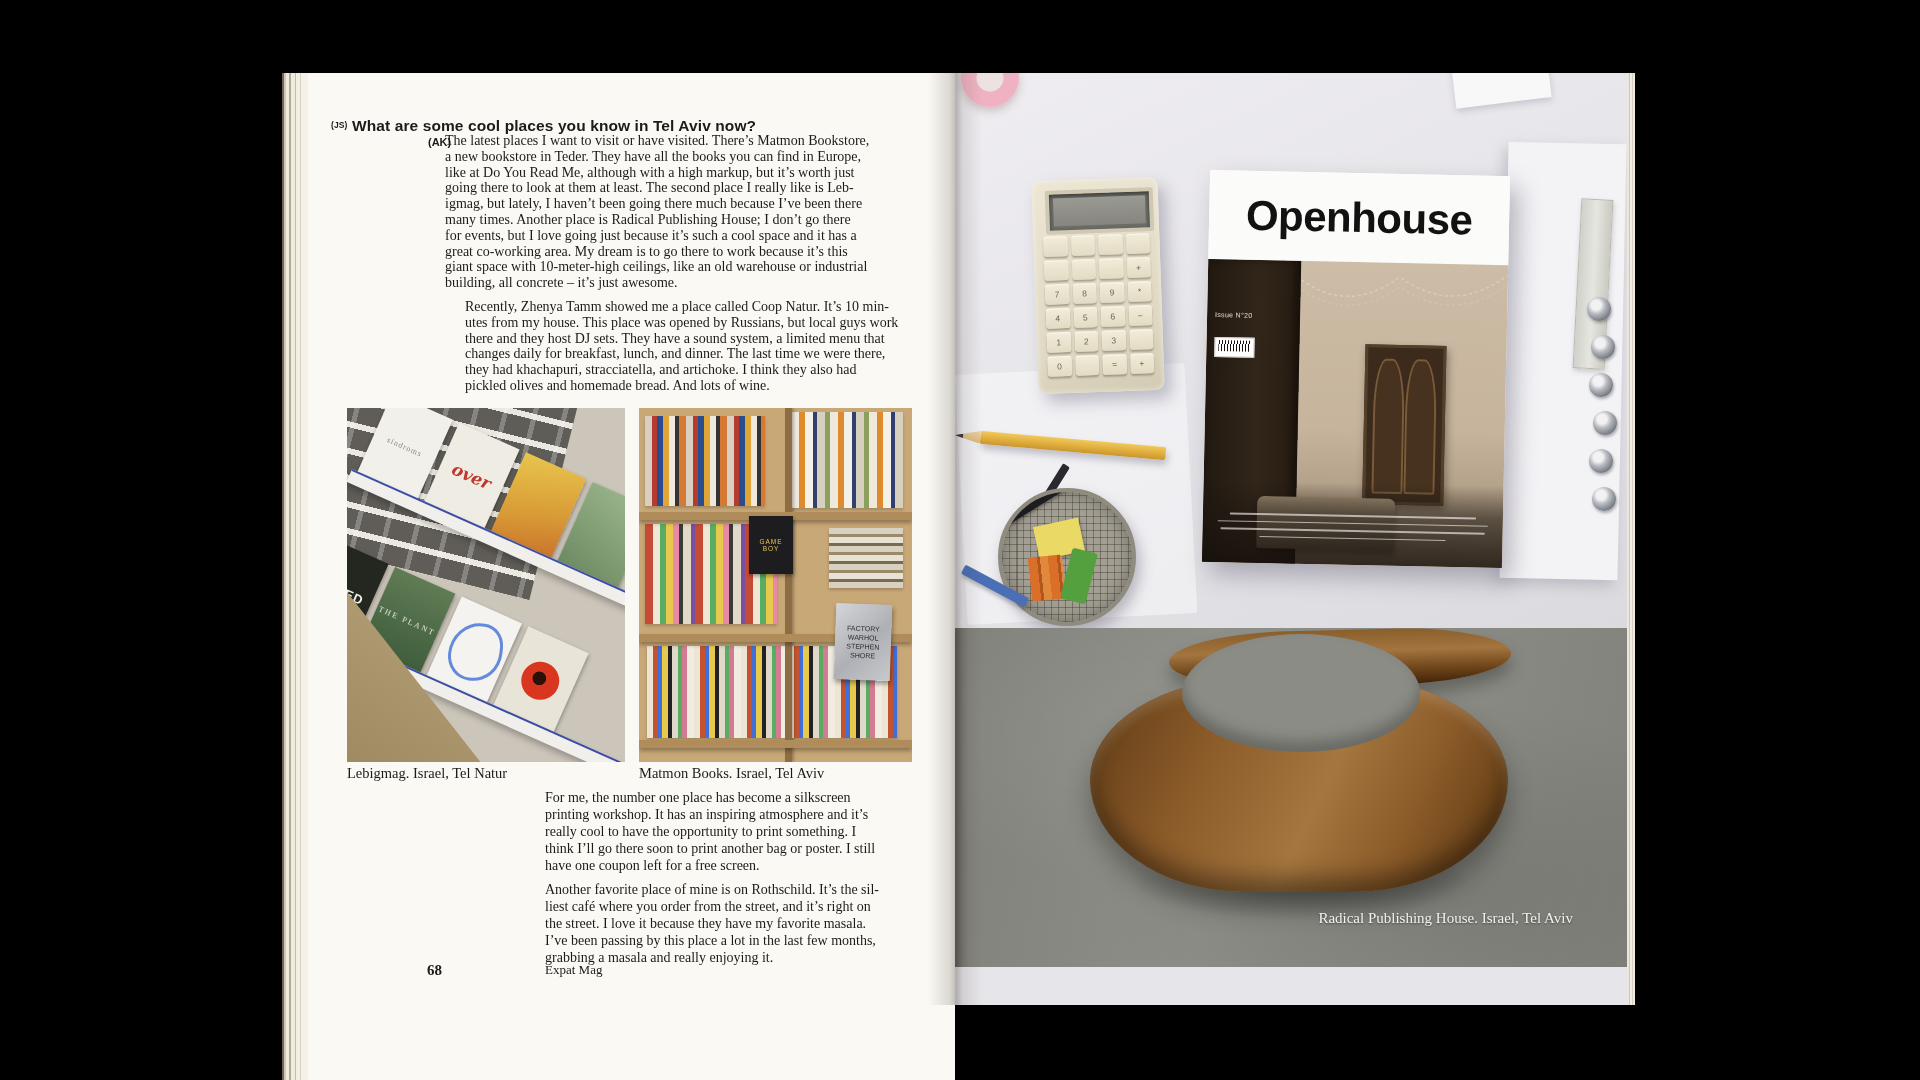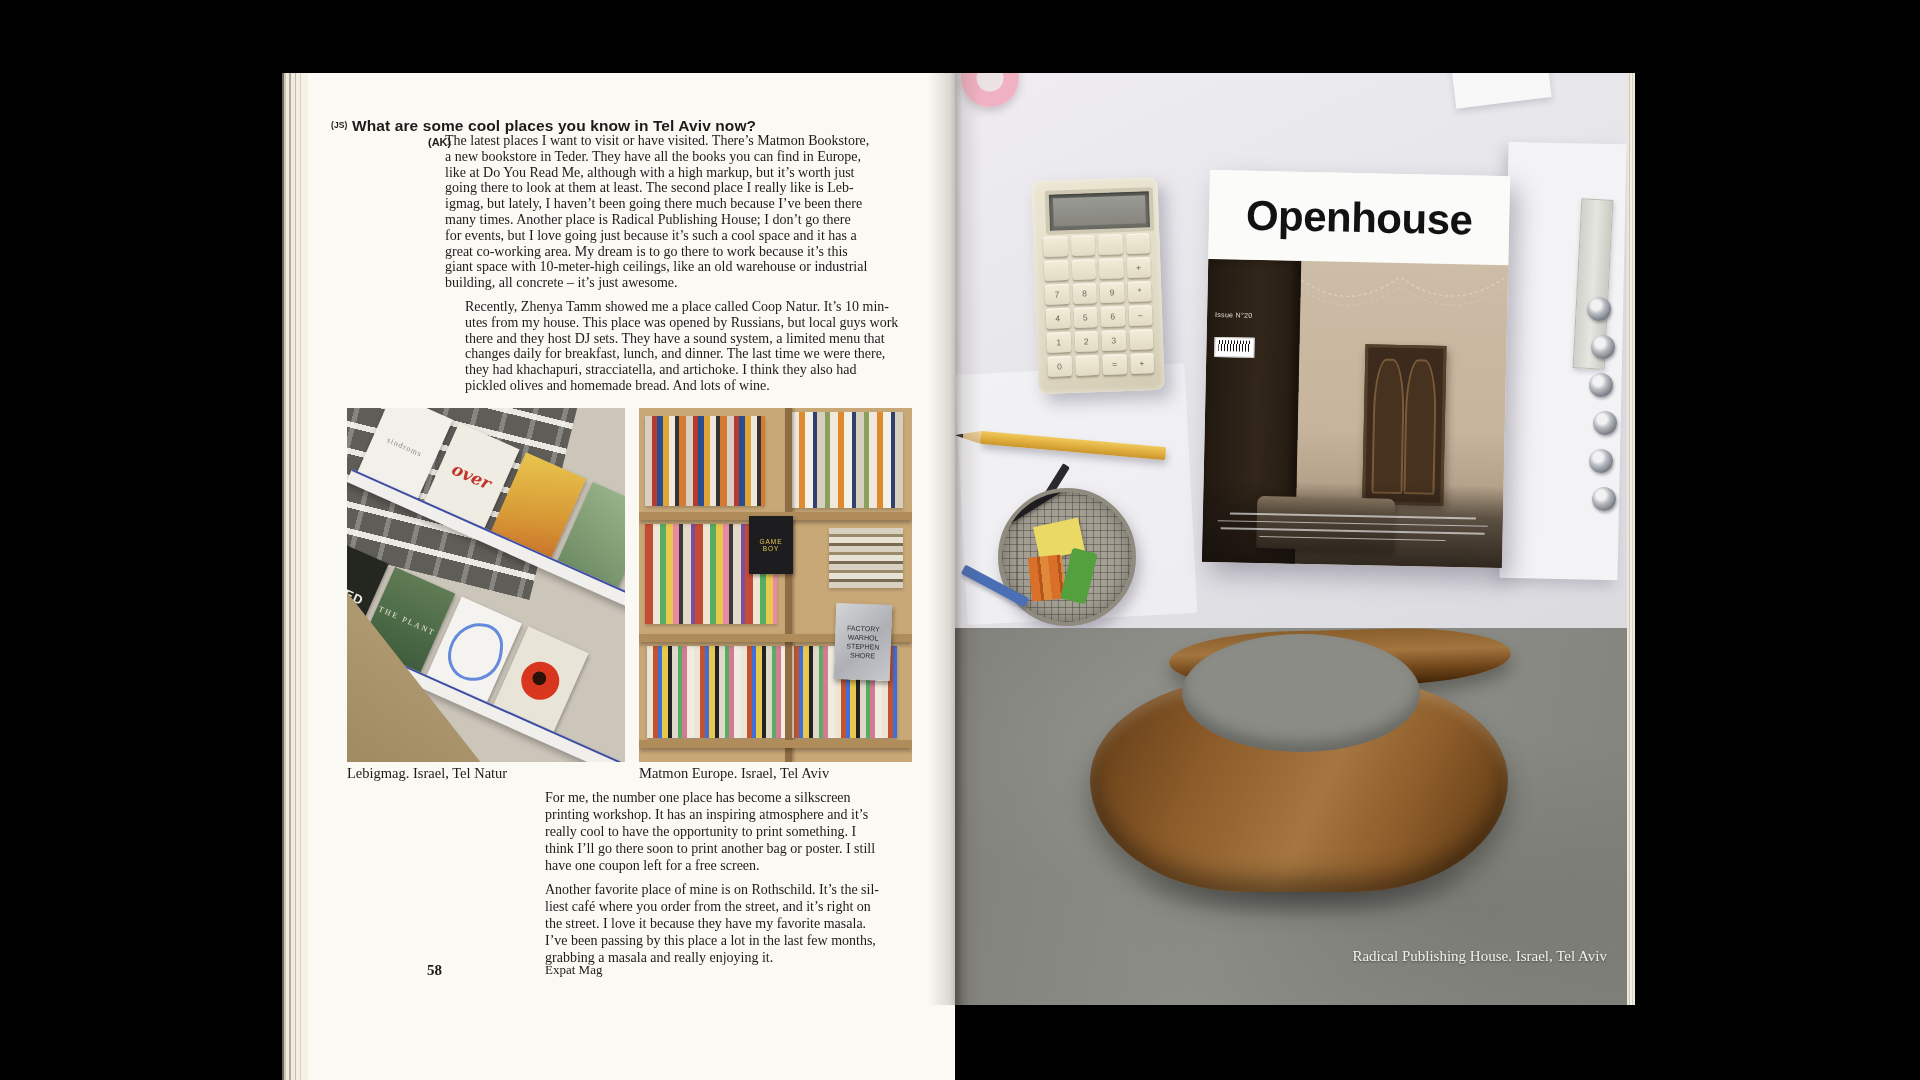--- a/index.html
+++ b/index.html
@@ -157,25 +157,25 @@
   .oh-door{position:absolute;left:53%;top:27%;width:25%;height:51%;background:#3c2b1d;
     border:3px solid #55402a;box-shadow:2px 4px 8px rgba(0,0,0,.35);}
   .oh-door-panel{position:absolute;top:7%;width:36%;height:85%;background:#46321f;
     border:2px solid #7a5a38;border-radius:40% 40% 4% 4%;}
   .oh-bench{position:absolute;left:18%;bottom:5%;width:46%;height:17%;
     background:linear-gradient(180deg,#a39176,#6f6250);border-radius:7px 7px 2px 2px;
     box-shadow:0 4px 6px rgba(0,0,0,.35);}
   .oh-textband{position:absolute;left:0;right:0;bottom:0;height:27%;
     background:linear-gradient(180deg,rgba(28,21,15,0),rgba(28,21,15,.55) 40%,rgba(22,16,11,.8));}
   .oh-line{position:relative;height:1.5px;background:rgba(255,255,255,.6);margin:6px auto;}
-  .floor-photo{position:absolute;left:0;top:555px;width:100%;height:377px;overflow:hidden;
+  .floor-photo{position:absolute;left:0;top:555px;width:100%;height:339px;overflow:hidden;
     background:
       radial-gradient(ellipse 420px 220px at 28% 30%,rgba(255,255,255,.07),transparent 70%),
       radial-gradient(ellipse 500px 260px at 72% 75%,rgba(0,0,0,.1),transparent 70%),
-      linear-gradient(100deg,#81817b 0%,#8e8e88 40%,#8a8a84 70%,#82827c 100%); padding-left: 34px;}
+      linear-gradient(100deg,#81817b 0%,#8e8e88 40%,#8a8a84 70%,#82827c 100%);}
   .floor-photo::before{content:"";position:absolute;left:0;top:0;width:14px;height:100%;
     background:linear-gradient(90deg,rgba(0,0,0,.22),transparent);}
   .chair-shadow{position:absolute;left:110px;top:190px;width:470px;height:120px;border-radius:50%;
     background:radial-gradient(closest-side,rgba(0,0,0,.35),transparent 72%);}
   .chair-back{position:absolute;left:214px;top:2px;width:342px;height:56px;transform:rotate(-1.5deg);
     background:linear-gradient(180deg,#8a5f2c 0%,#a3753f 38%,#6e4419 72%,#3f2408 100%);
     border-radius:170px/40px;box-shadow:0 10px 16px rgba(0,0,0,.28);}
   .chair-hub{position:absolute;left:318px;top:44px;width:84px;height:62px;transform:rotate(-4deg);
     background:linear-gradient(90deg,#6a6a6e,#d8d8dc 32%,#9a9aa0 58%,#55555a);
     border-radius:12px;box-shadow:0 6px 10px rgba(0,0,0,.35);}
@@ -257,34 +257,34 @@
       <div class="wood-h" style="top:332px"></div>
       <div class="book-gameboy pre">GAME
 BOY</div>
       <div class="book-factory pre">FACTORY
 WARHOL
 STEPHEN
 SHORE</div>
     </div>
 
     <div class="caption" style="left:65px">Lebigmag. Israel, Tel Natur</div>
-    <div class="caption" style="left:357px">Matmon Europe. Israel, Tel Aviv</div>
+    <div class="caption" style="left:357px">Matmon Books. Israel, Tel Aviv</div>
 
     <div class="body-block p4 pre">Another favorite place of mine is on Rothschild. It’s the sil-
 liest café where you order from the street, and it’s right on
 the street. I love it because they have my favorite masala.
 I’ve been passing by this place a lot in the last few months,
 grabbing a masala and really enjoying it.</div>
     <div class="body-block p3 pre">For me, the number one place has become a silkscreen
 printing workshop. It has an inspiring atmosphere and it’s
 really cool to have the opportunity to print something. I
 think I’ll go there soon to print another bag or poster. I still
 have one coupon left for a free screen.</div>
 
-    <div class="footer-num">58</div>
+    <div class="footer-num">68</div>
     <div class="footer-name">Expat Mag</div>
   </div>
 
   <div class="page-right">
 
     <div class="desk-photo">
       <div class="tape-roll"></div>
       <div class="paper-corner"></div>
       <div class="sheet-right"></div>
       <div class="ruler"></div>

